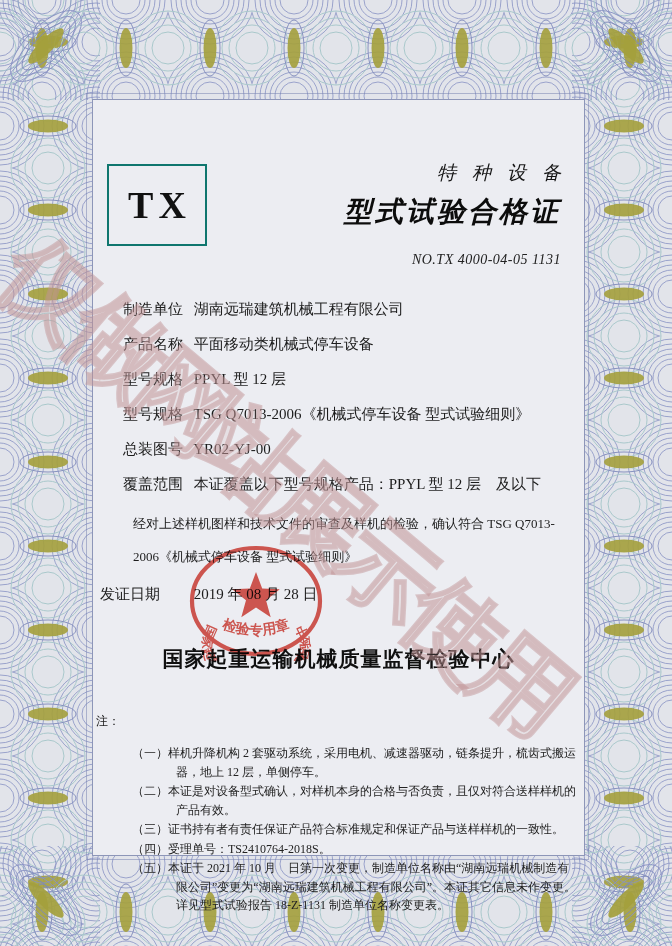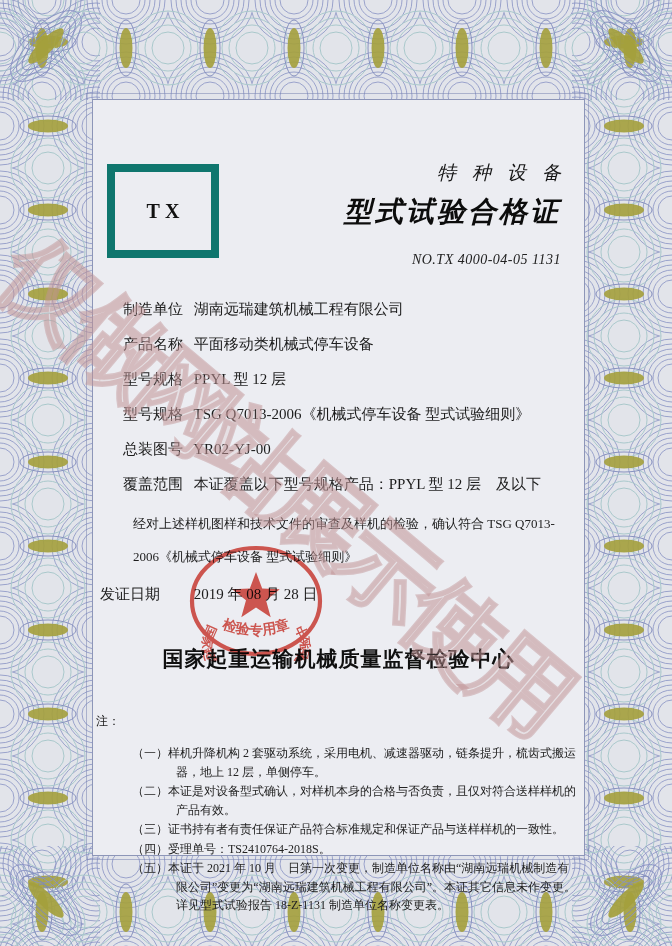--- a/index.html
+++ b/index.html
@@ -21,22 +21,22 @@
   .watermark{
     position:absolute;left:55px;top:210px;z-index:5;pointer-events:none;
     font-size:96px;font-weight:bold;white-space:nowrap;letter-spacing:-8px;
     color:rgba(200,155,158,.16);
     -webkit-text-stroke:2.5px rgba(193,146,148,.48);
     transform:rotate(40deg);transform-origin:0 0;
   }
   
   .tx-box{
     position:absolute;left:14px;top:64px;width:96px;height:78px;
-    border:8px solid #0f766e;display:flex;align-items:center;justify-content:center;
-    font-size:20px;font-weight:bold;letter-spacing:5px;text-indent:5px;color:#111;
+    border:2px solid #0f766e;display:flex;align-items:center;justify-content:center;
+    font-size:38px;font-weight:bold;letter-spacing:5px;text-indent:5px;color:#111;
   }
   .header{position:absolute;left:96px;top:60px;width:372px;text-align:right;font-style:italic;}
   .header .category{display:inline-block;font-size:19px;letter-spacing:16px;margin-right:-16px;color:#151515;}
   .header .cert-title{font-size:28px;font-weight:bold;letter-spacing:3px;margin-top:7px;color:#0c0c0c;}
   .header .cert-no{font-size:14px;margin-top:21px;letter-spacing:.5px;color:#222;}
   
   .field{position:absolute;left:30px;font-size:15px;white-space:nowrap;}
   .field .flabel{display:inline-block;width:60px;margin-right:7px;text-align:right;}
   .f0{top:200px}.f1{top:235px}.f2{top:270px}.f3{top:305px}.f4{top:340px}.f5{top:375px}
   .conclusion{position:absolute;left:40px;top:407px;width:424px;font-size:13px;line-height:33px;}

